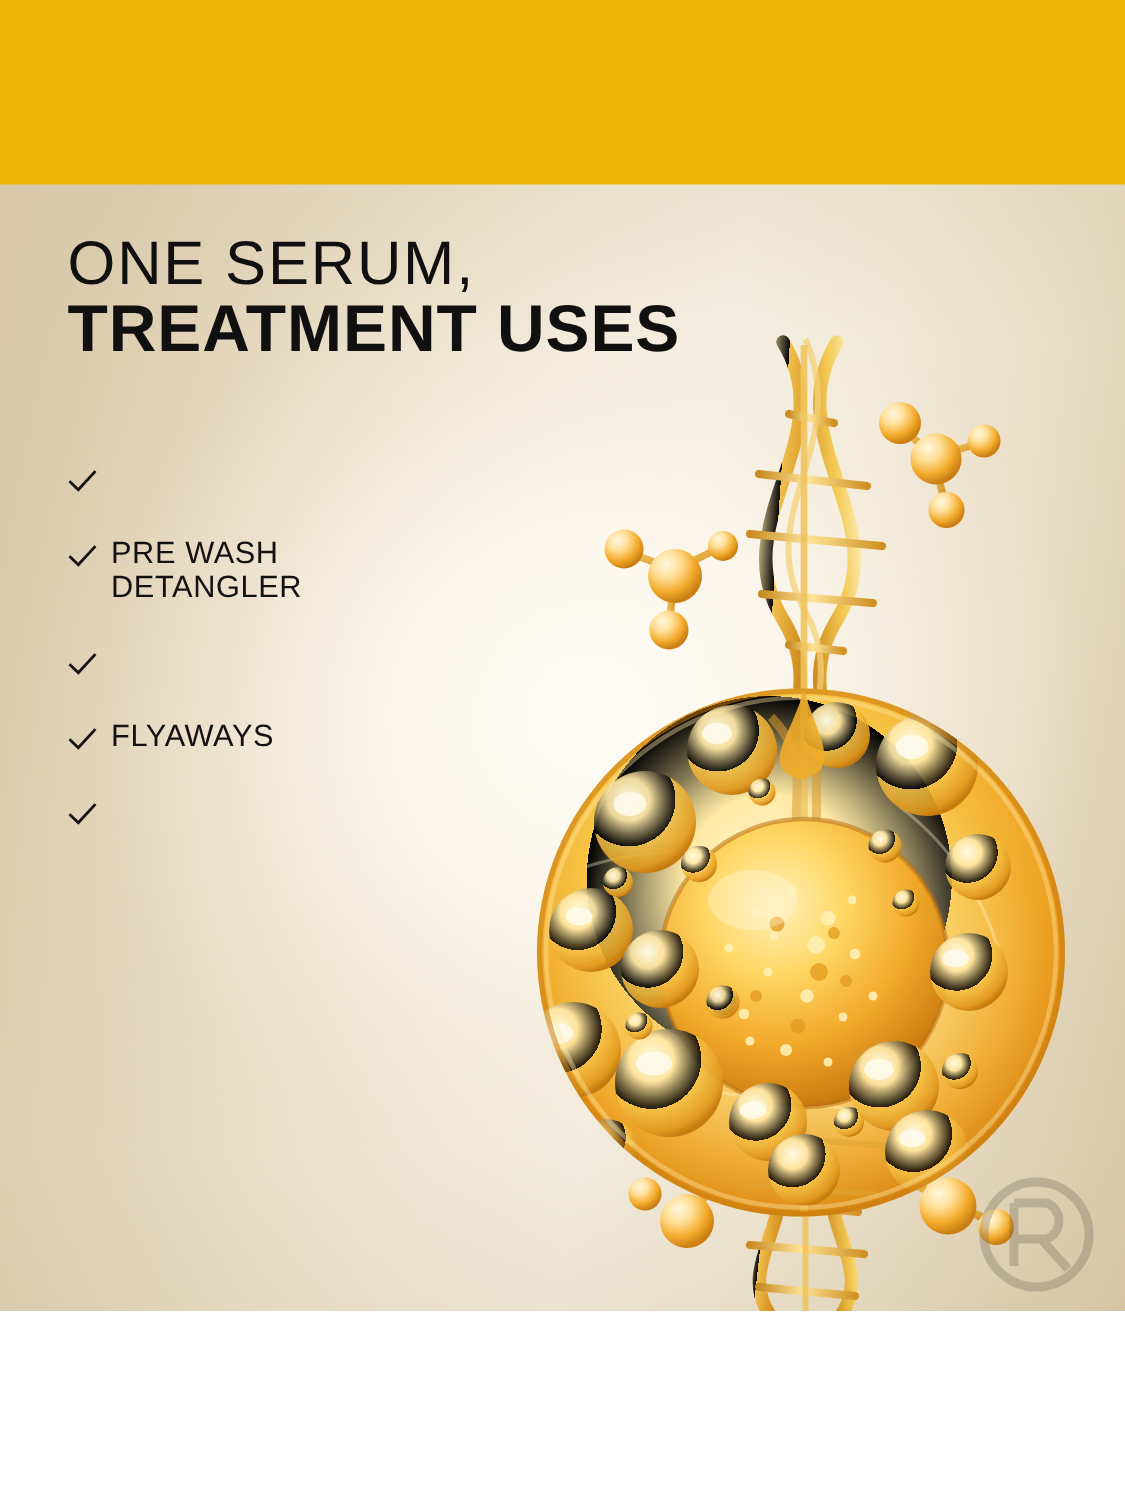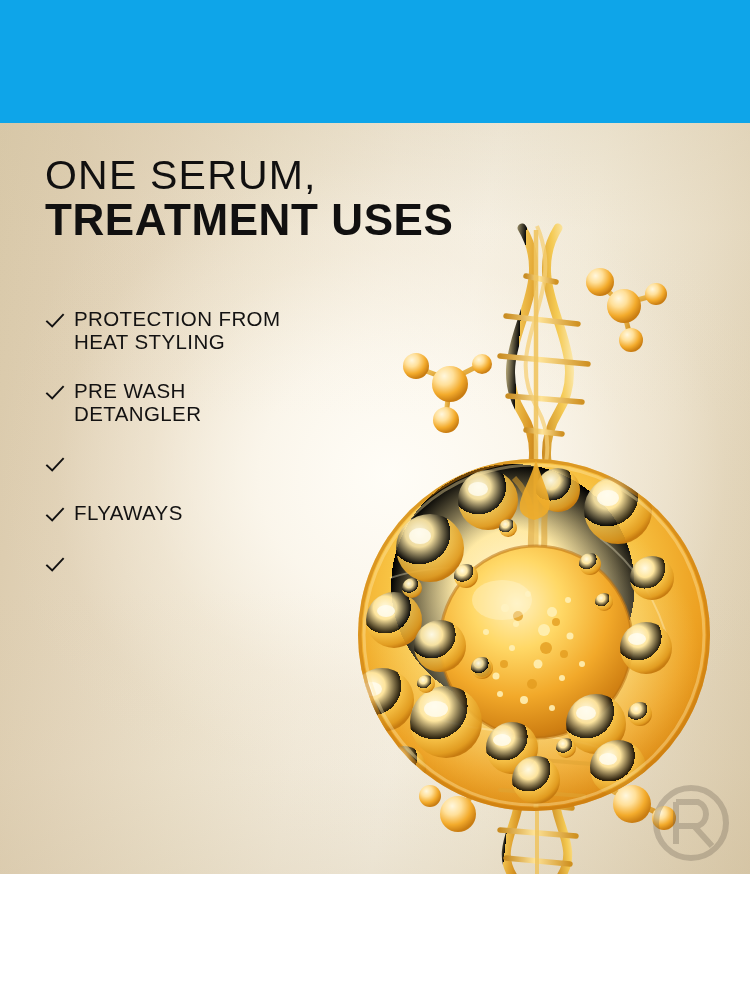--- a/index.html
+++ b/index.html
@@ -13,21 +13,21 @@
     overflow: hidden;
     font-family: "Liberation Sans", sans-serif;
     -webkit-font-smoothing: antialiased;
   }
 
   
   .page {
     position: relative;
     width: 750px;
     height: 728px;
-    background: #0ea5e9;
+    background: #eab308;
     text-decoration: underline;
   }
 
   
   .panel {
     position: absolute;
     left: 0;
     top: 123px;
     width: 750px;
     height: 751px;
@@ -394,22 +394,20 @@
     </div>
 
     <div class="benefits">
 
       <div class="benefit">
         <span class="check">
           <svg viewBox="0 0 22 22" width="22" height="22">
             <path d="M3 11.5 L8.2 16.5 L19 4.8" fill="none" stroke="#131212" stroke-width="1.9" stroke-linecap="square" stroke-linejoin="miter"></path>
           </svg>
         </span>
-        <span class="benefit-text">PROTECTION FROM
-HEAT STYLING</span>
       </div>
 
       <div class="benefit">
         <span class="check">
           <svg viewBox="0 0 22 22" width="22" height="22">
             <path d="M3 11.5 L8.2 16.5 L19 4.8" fill="none" stroke="#131212" stroke-width="1.9" stroke-linecap="square" stroke-linejoin="miter"></path>
           </svg>
         </span>
         <span class="benefit-text">PRE WASH
 DETANGLER</span>

